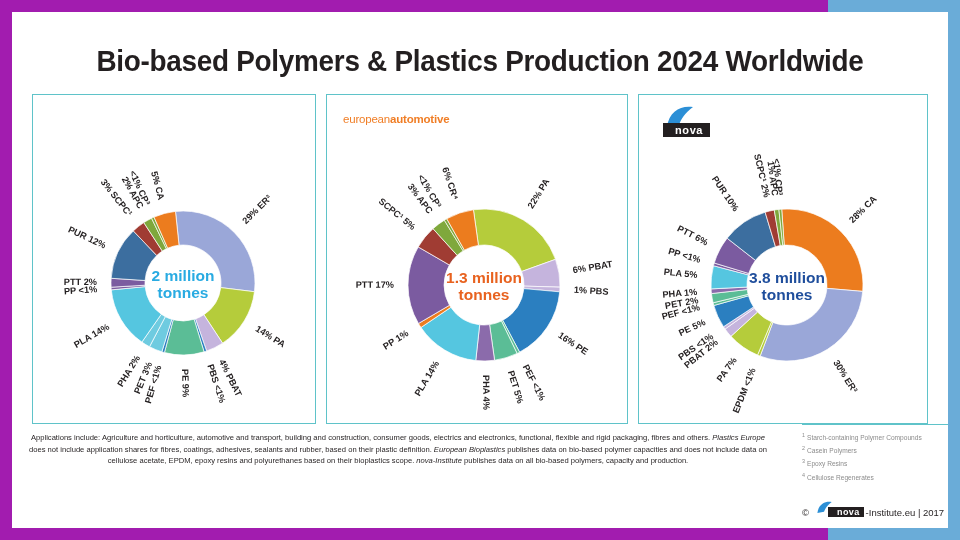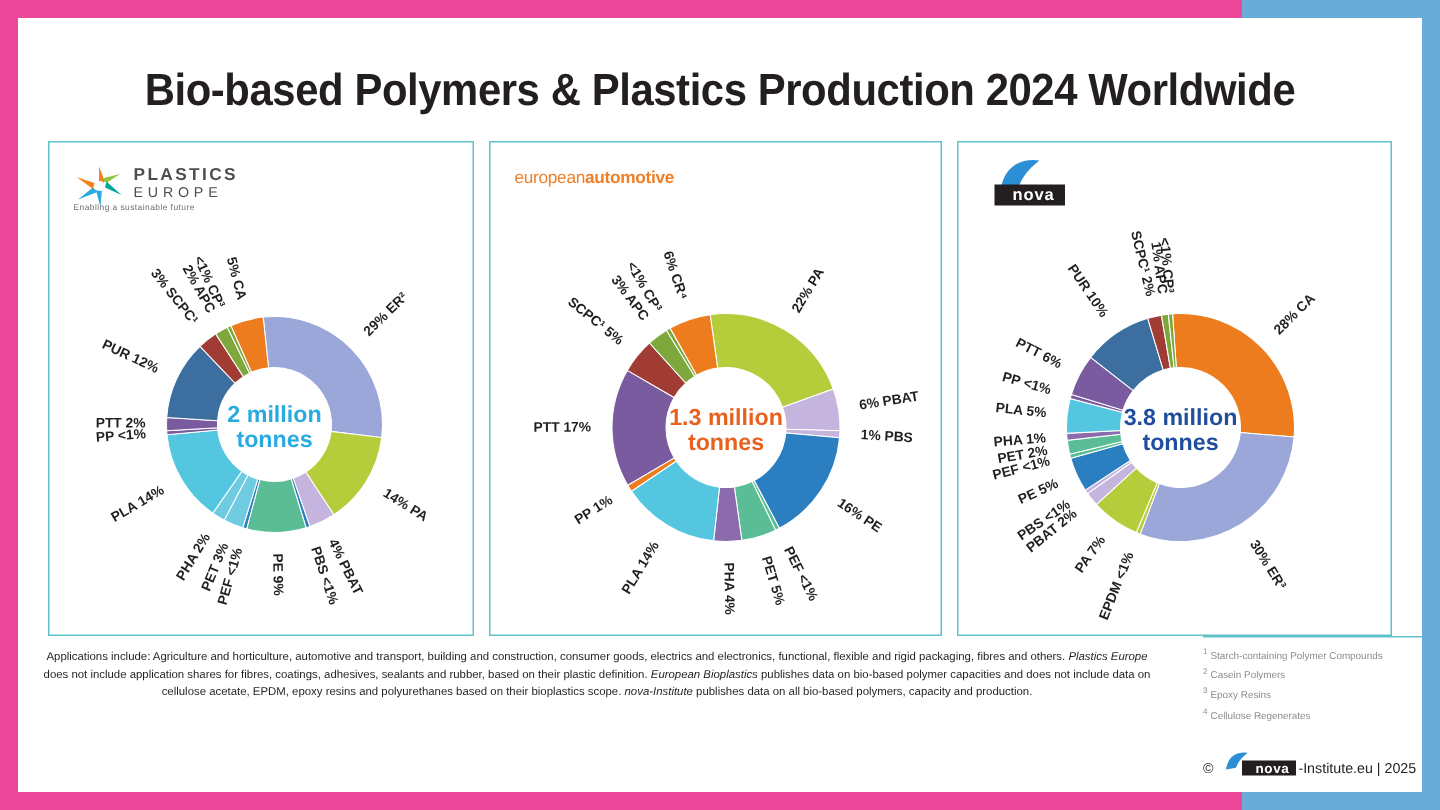--- a/index.html
+++ b/index.html
@@ -2,21 +2,21 @@
 <html><head>
 <meta charset="utf-8">
 <style>
   * { box-sizing: border-box; margin: 0; padding: 0; }
   html, body {
     width: 960px; height: 540px;
     font-family: "Liberation Sans", sans-serif;
     background: #6aacd8;
     overflow: hidden;
   }
-  #page { position: relative; width: 828px; height: 540px; background: #ec4899; }
+  #page { position: relative; width: 828px; height: 540px; background: #a21caf; }
   #card {
     position: absolute; left: 12px; top: 12px;
     width: 936px; height: 516px;
     background: #ffffff;
   }
   #title {
     position: absolute; left: 0; top: 32px; width: 936px;
     text-align: center;
     font-size: 30px; font-weight: bold; letter-spacing: -0.3px;
     color: #231f20;
@@ -92,34 +92,20 @@
 </style>
 </head>
 <body>
 
 <div id="page">
   <div id="card">
 
     <div id="title">Bio-based Polymers &amp; Plastics Production 2024 Worldwide</div>
 
     <div class="panel" id="panel0">
-      <div class="logo-box" id="logo-pe">
-        <svg width="40" height="34" viewBox="0 0 40 34">
-          <path d="M19 4 L23 14 L19 17 Z" fill="#f58220"></path>
-          <path d="M33 9 L24 15 L21 12 Z" fill="#8dc63f"></path>
-          <path d="M34 23 L23 18 L24 14 Z" fill="#00a99d"></path>
-          <path d="M20 31 L17 20 L21 19 Z" fill="#29abe2"></path>
-          <path d="M5 26 L15 18 L18 21 Z" fill="#29abe2"></path>
-          <path d="M4 11 L16 15 L15 19 Z" fill="#f58220"></path>
-          <circle cx="19.5" cy="17" r="3.4" fill="#ffffff"></circle>
-        </svg>
-        <div id="pe-text-1">PLASTICS</div>
-        <div id="pe-text-2">EUROPE</div>
-        <div id="pe-text-3">Enabling a sustainable future</div>
-      </div>
       <svg class="chart-svg" id="svg0" width="284" height="330">
           <path d="M 142.47395064472897 116.39442353348431 A 72 72 0 0 1 221.46964755003765 196.72292835425114 L 187.72009176251987 192.60376774252143 A 38 38 0 0 0 146.02791839582918 150.2081679760056 Z" fill="#9aa7d8" stroke="#ffffff" stroke-width="0.7"></path>
           <text x="211.3177465407712" y="127.699635497273" font-size="9.2" font-weight="bold" fill="#231f20" font-family="&quot;Liberation Sans Narrow&quot;,&quot;Liberation Sans&quot;,sans-serif" text-anchor="start" dominant-baseline="middle" transform="rotate(-44.52071005917162 211.3177465407712 127.699635497273)">29% ER²</text>
           <path d="M 221.46964755003765 196.72292835425114 A 72 72 0 0 1 189.56878796419863 248.15239828173344 L 170.88352698110484 219.7470990931371 A 38 38 0 0 0 187.72009176251987 192.60376774252143 Z" fill="#b5cc3b" stroke="#ffffff" stroke-width="0.7"></path>
           <text x="223.0823459956335" y="233.33178469655167" font-size="9.2" font-weight="bold" fill="#231f20" font-family="&quot;Liberation Sans Narrow&quot;,&quot;Liberation Sans&quot;,sans-serif" text-anchor="start" dominant-baseline="middle" transform="rotate(31.810650887573956 223.0823459956335 233.33178469655167)">14% PA</text>
           <path d="M 189.56878796419863 248.15239828173344 A 72 72 0 0 1 173.60254495238513 256.0214662571356 L 162.45689872486992 223.90021830237714 A 38 38 0 0 0 170.88352698110484 219.7470990931371 Z" fill="#c5b4dd" stroke="#ffffff" stroke-width="0.7"></path>
           <text x="188.01890367248464" y="265.1398921670385" font-size="9.2" font-weight="bold" fill="#231f20" font-family="&quot;Liberation Sans Narrow&quot;,&quot;Liberation Sans&quot;,sans-serif" text-anchor="start" dominant-baseline="middle" transform="rotate(63.76331360946756 188.01890367248464 265.1398921670385)">4% PBAT</text>
           <path d="M 173.60254495238513 256.0214662571356 A 72 72 0 0 1 171.0578734443243 256.85176806736933 L 161.11387765117115 224.33843314666717 A 38 38 0 0 0 162.45689872486992 223.90021830237714 Z" fill="#2b7fc0" stroke="#ffffff" stroke-width="0.7"></path>
           <text x="176.67680343609285" y="269.75786297618146" font-size="9.2" font-weight="bold" fill="#231f20" font-family="&quot;Liberation Sans Narrow&quot;,&quot;Liberation Sans&quot;,sans-serif" text-anchor="start" dominant-baseline="middle" transform="rotate(71.92899408284029 176.67680343609285 269.75786297618146)">PBS &lt;1%</text>
           <path d="M 171.0578734443243 256.85176806736933 A 72 72 0 0 1 131.42967799822608 257.5639500082509 L 140.198996721286 224.7143069487991 A 38 38 0 0 0 161.11387765117115 224.33843314666717 Z" fill="#5bbd96" stroke="#ffffff" stroke-width="0.7"></path>
@@ -247,17 +233,17 @@
         <div class="ref"><sup>3</sup><span>Epoxy Resins</span></div>
         <div class="ref"><sup>4</sup><span>Cellulose Regenerates</span></div>
       </div>
 
     <div id="credit">
       <span>©</span>
       <svg width="22" height="16" viewBox="0 0 40 26" style="margin-left:2px;margin-right:-9px;position:relative;top:-4px">
         <path d="M8 22 C10 6, 22 0, 34 2 C26 8, 22 14, 20 20 Z" fill="#2c8fd6"></path>
       </svg>
       <span id="credit-nova">nova</span>
-        <span>-Institute.eu | 2025</span>
+        <span>-Institute.eu | 2017</span>
     </div>
 
   </div>
 </div>
 
 </body></html>

